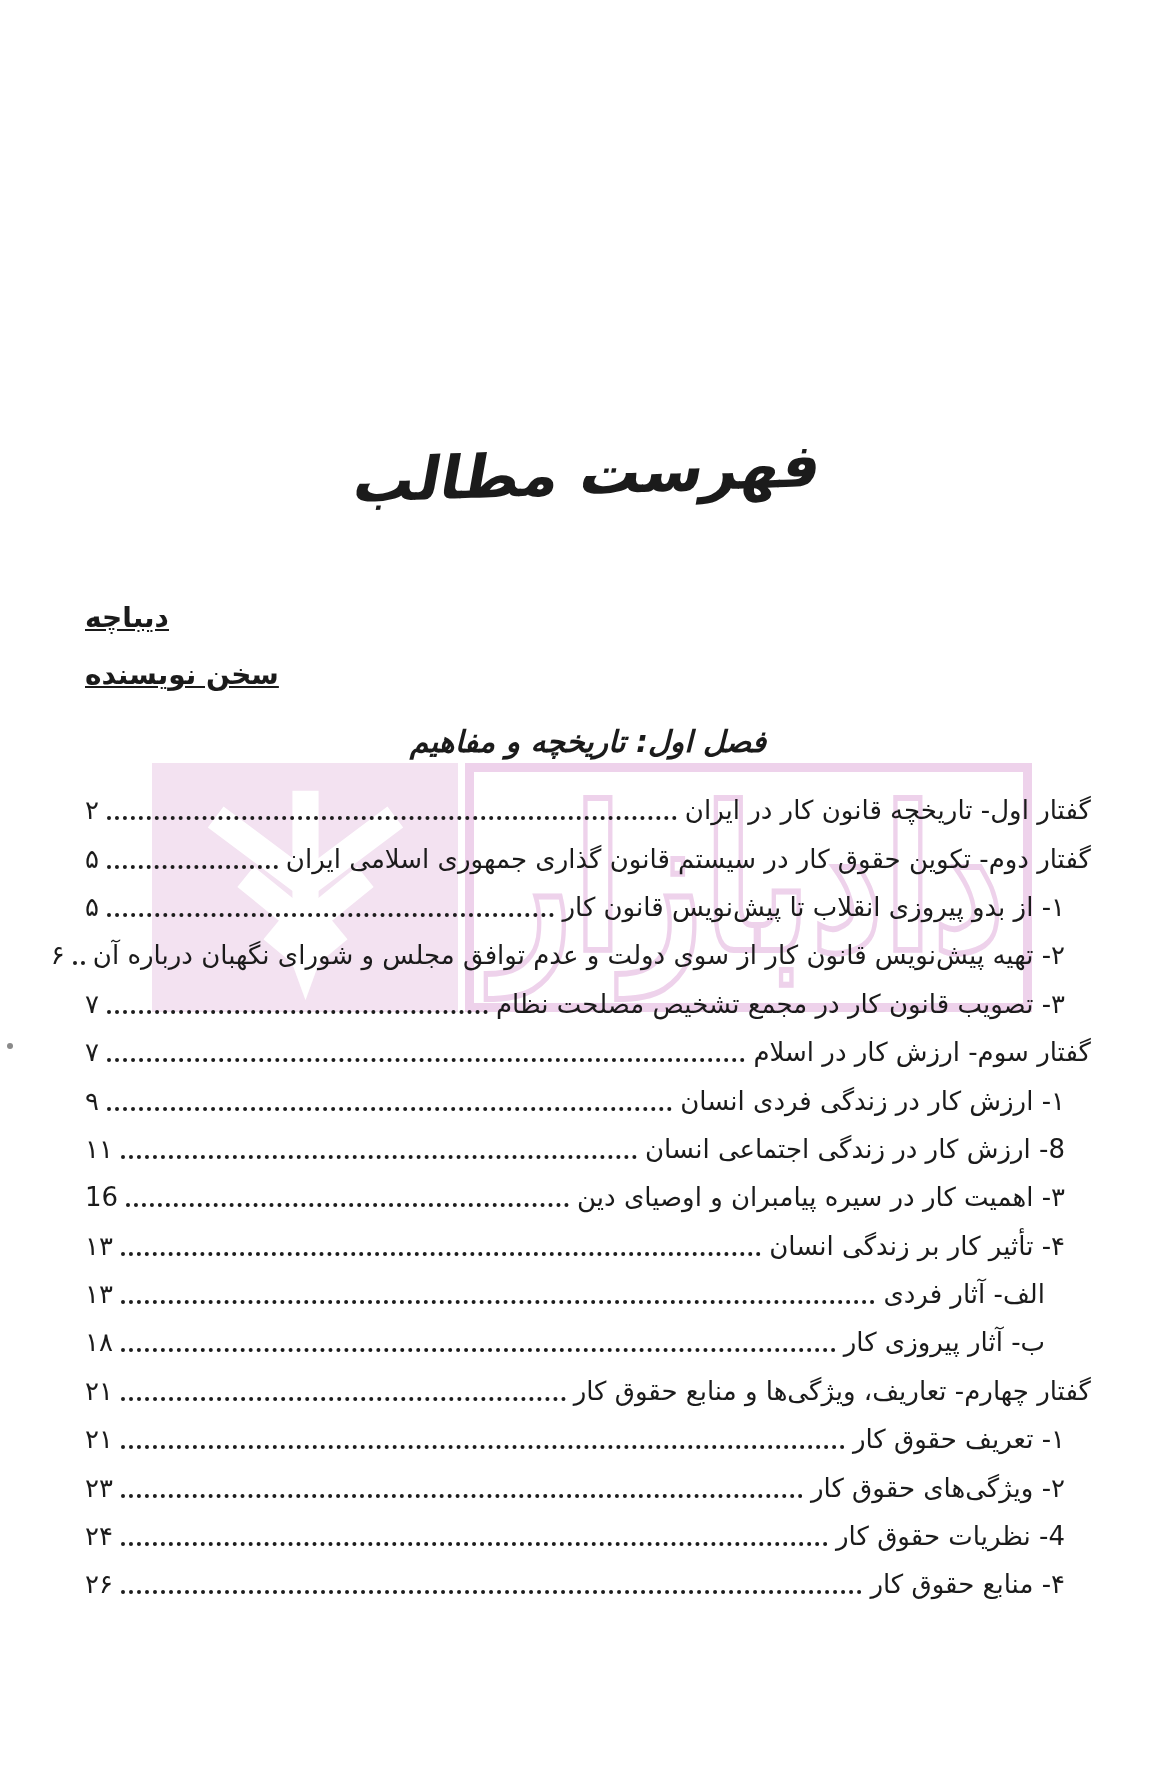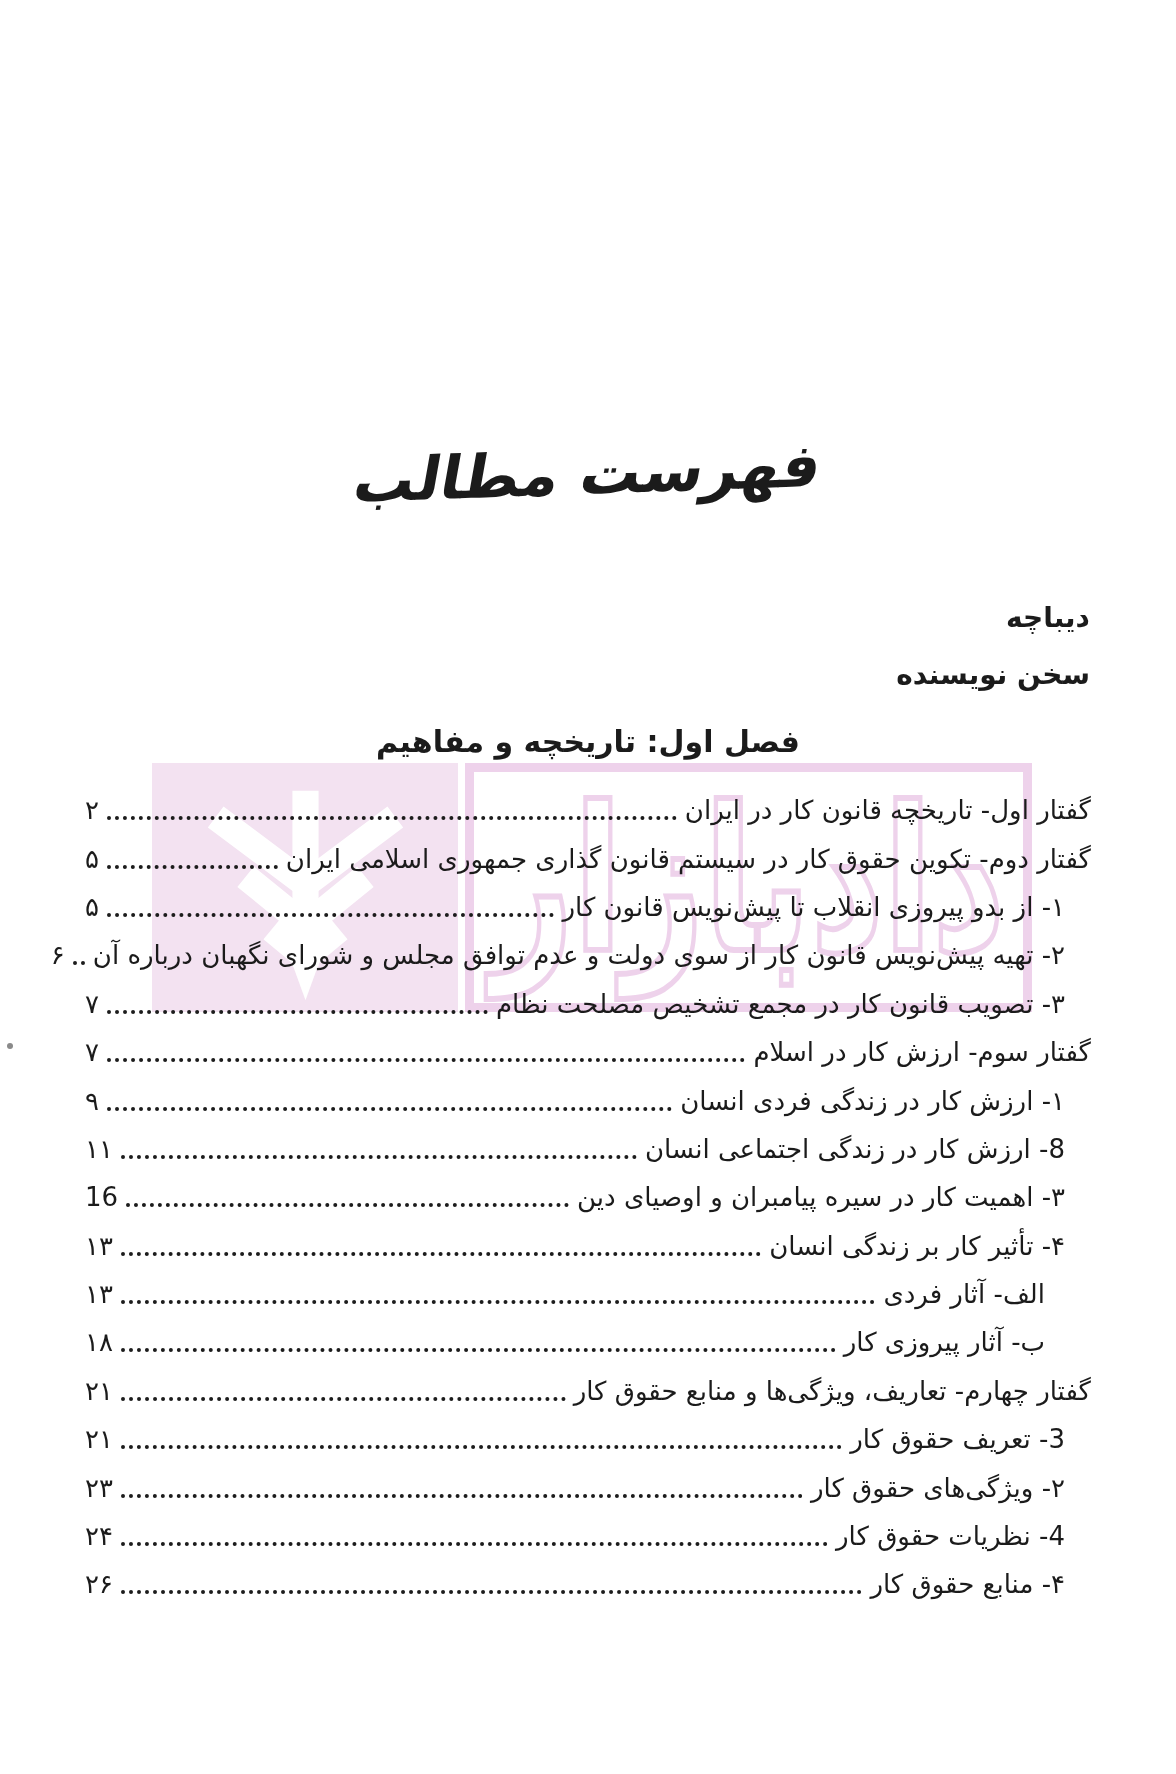--- a/index.html
+++ b/index.html
@@ -64,38 +64,40 @@
   .calligraphy .skew {
     display: inline-block;
     transform: skewX(-12deg) rotate(-2deg);
   }
 
   .front-matter {
     position: absolute;
     top: 598px;
     right: 86px;
     left: 85px;
-    text-align: right;
+    text-align: left;
+    text-decoration: underline;
   }
   .front-item {
     font-size: 28px;
     font-weight: bold;
     height: 57px;
     line-height: 40px;
   }
 
   .chapter-heading {
     position: absolute;
     top: 724px;
     left: 0;
     width: 100%;
     text-align: center;
     font-size: 30px;
     font-weight: bold;
     letter-spacing: 0;
+    font-style: italic;
   }
 
   .toc {
     position: absolute;
     top: 786px;
     right: 85px;
     left: 85px;
   }
   .toc-row {
     display: flex;
@@ -229,21 +231,21 @@
     <span class="entry-label">ب- آثار پیروزی کار</span>
     <span class="leader"></span>
     <span class="page-num">۱۸</span>
   </div>
         <div class="toc-row level-0">
     <span class="entry-label">گفتار چهارم- تعاریف، ویژگی‌ها و منابع حقوق کار</span>
     <span class="leader"></span>
     <span class="page-num">۲۱</span>
   </div>
         <div class="toc-row level-1">
-    <span class="entry-label">3- تعریف حقوق کار</span>
+    <span class="entry-label">۱- تعریف حقوق کار</span>
     <span class="leader"></span>
     <span class="page-num">۲۱</span>
   </div>
         <div class="toc-row level-1">
     <span class="entry-label">۲- ویژگی‌های حقوق کار</span>
     <span class="leader"></span>
     <span class="page-num">۲۳</span>
   </div>
         <div class="toc-row level-1">
     <span class="entry-label">4- نظریات حقوق کار</span>

